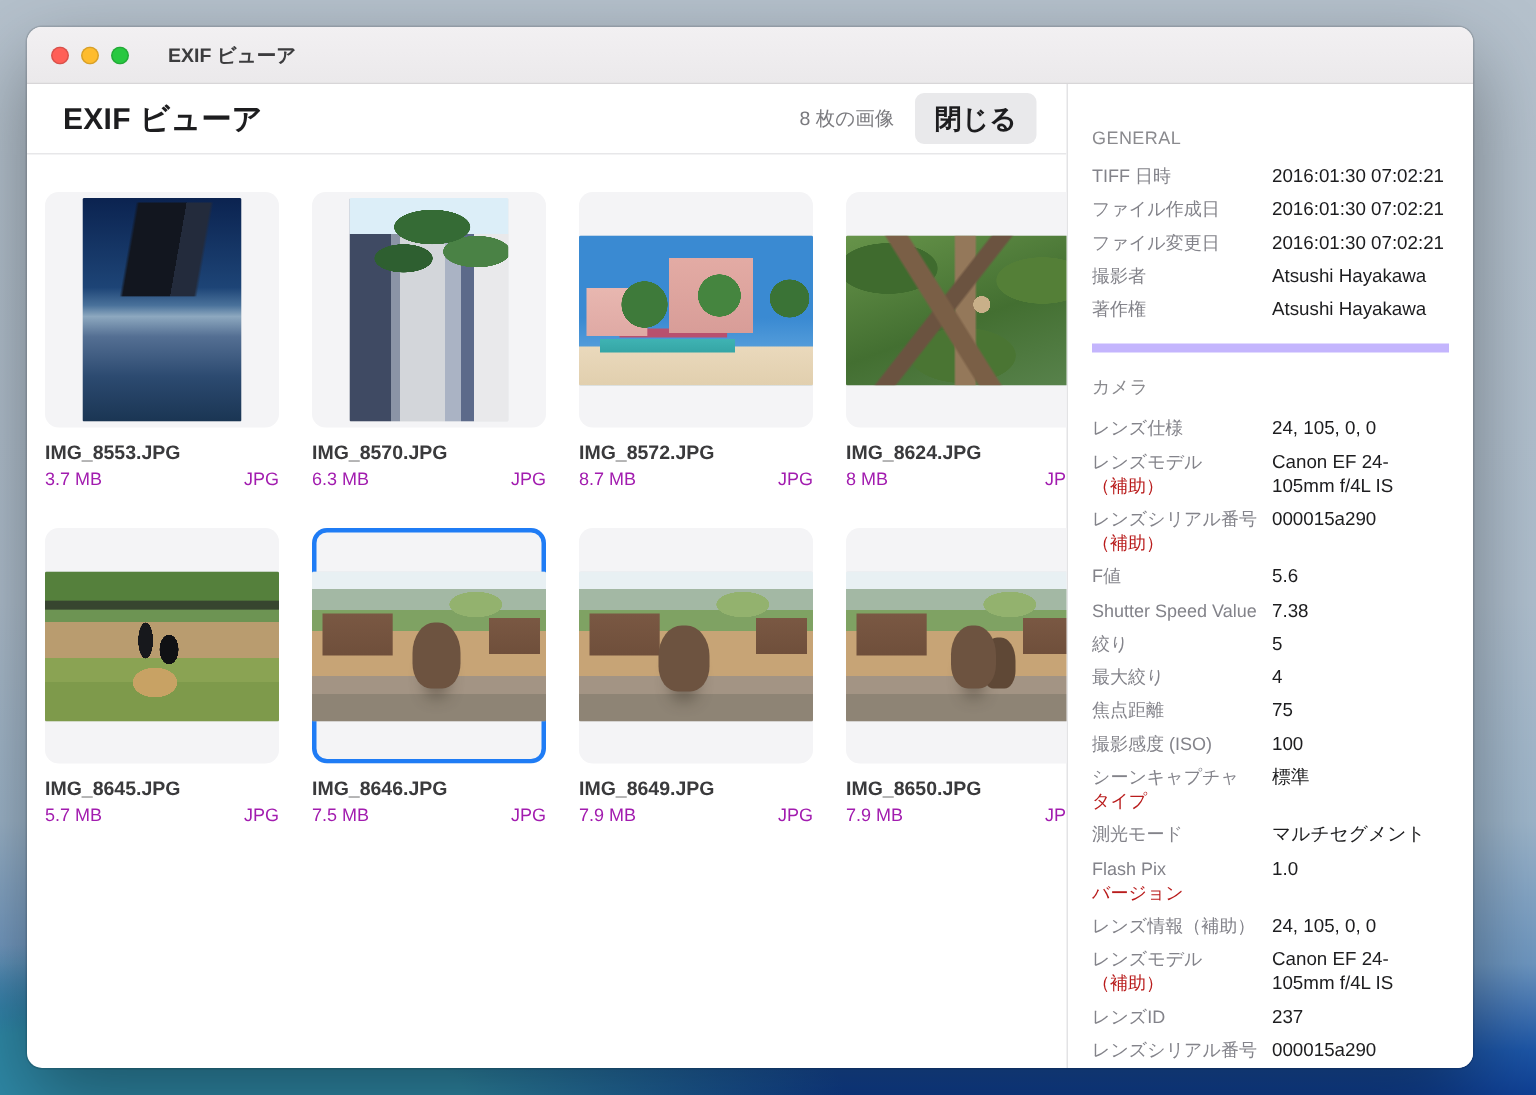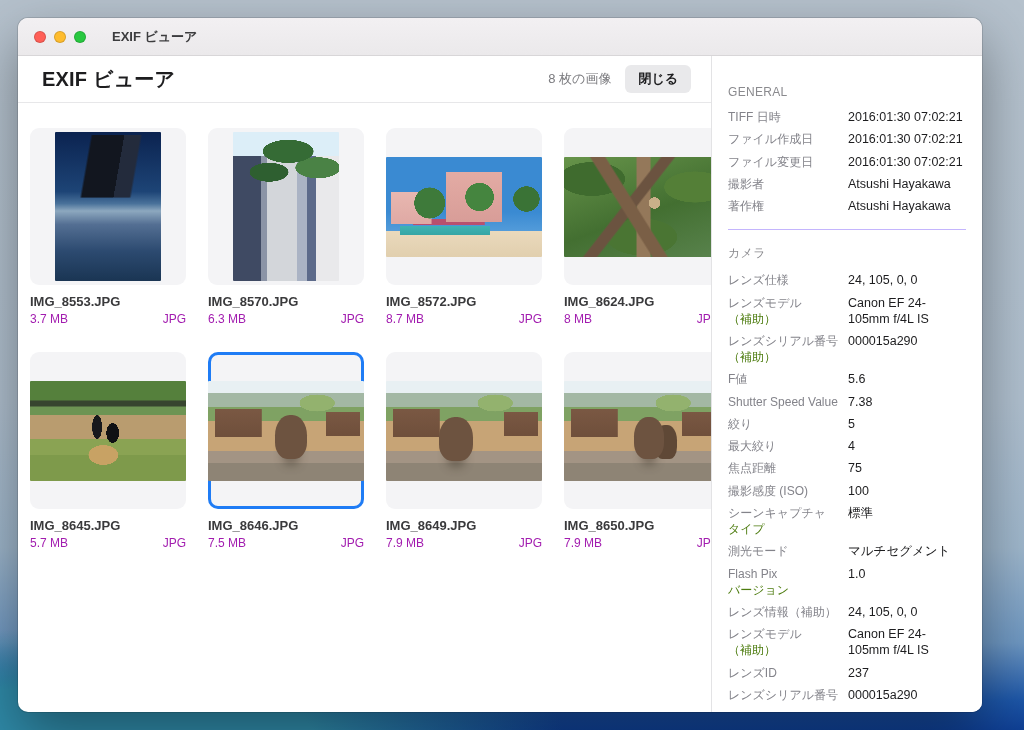--- a/index.html
+++ b/index.html
@@ -29,21 +29,21 @@
   .content { flex:1; display:flex; min-height:0; }
   .main { flex:1; min-width:0; display:flex; flex-direction:column; }
   .main-header {
     height:47px; flex:0 0 47px; display:flex; align-items:center;
     padding:0 20px 0 24px; border-bottom:1px solid #e7e7e9; background:#fff;
   }
   .page-title { font-size:20px; font-weight:700; color:#1d1d1f; letter-spacing:.2px; }
   .header-spacer { flex:1; }
   .count-text { font-size:13px; color:#7a7a7e; margin-right:14px; }
   .close-btn {
-    font-family:Liberation Serif, serif; font-size:13px; font-weight:600; color:#1d1d1f;
+    font-family:Liberation Serif, serif; font-size:18px; font-weight:600; color:#1d1d1f;
     background:#e9e9eb; border:none; border-radius:6px; padding:5px 13px; cursor:pointer;
   }
   
   .grid-area { flex:1; overflow:hidden; padding:25px 12px 0; }
   .grid { display:grid; grid-template-columns:repeat(4,156px); column-gap:22px; row-gap:26px; }
   .card {
     width:156px; height:157px; background:#f4f4f6; border-radius:9px;
     display:flex; align-items:center; justify-content:center; overflow:hidden;
     position:relative; cursor:pointer;
   }
@@ -121,25 +121,25 @@
   [data-photo="elephant-3"]::after { left:45%; top:36%; width:30px; height:42px; box-shadow:17px 4px 0 -4px #5f4836, 0 14px 10px -8px rgba(60,50,40,.45); }
   
   .sidebar {
     width:271px; flex:0 0 271px; border-left:1px solid #e3e3e5; background:#fff;
     padding:14px 16px 0; overflow:hidden;
   }
   .sb-header { display:flex; align-items:baseline; justify-content:space-between; }
   .sb-title { font-size:14px; font-weight:700; color:#1d1d1f; }
   .sb-count { font-size:13px; color:#8a8a8e; }
   .section { margin-top:4px; }
-  .section + .section { border-top:1px solid #c4b5fd; margin-top:12px; }
+  .section + .section { border-top:6px solid #c4b5fd; margin-top:12px; }
   .section-heading { font-size:12px; color:#8a8a8e; letter-spacing:.3px; margin:15px 0 7px; }
   .exif-row { display:grid; grid-template-columns:112px 1fr; column-gap:8px; padding:3px 0; }
   .exif-label { font-size:12px; line-height:1.35; color:#83838a; }
-  .label-sub { font-size:12px; line-height:1.35; color:#4d7c0f; }
+  .label-sub { font-size:12px; line-height:1.35; color:#b91c1c; }
   .label-sub:empty { display:none; }
   .exif-value { font-size:12.5px; line-height:1.3; color:#1d1d1f; word-break:break-word; }
 </style>
 </head>
 <body>
 
 <div class="window">
 
   <div class="titlebar">
     <div class="traffic">

